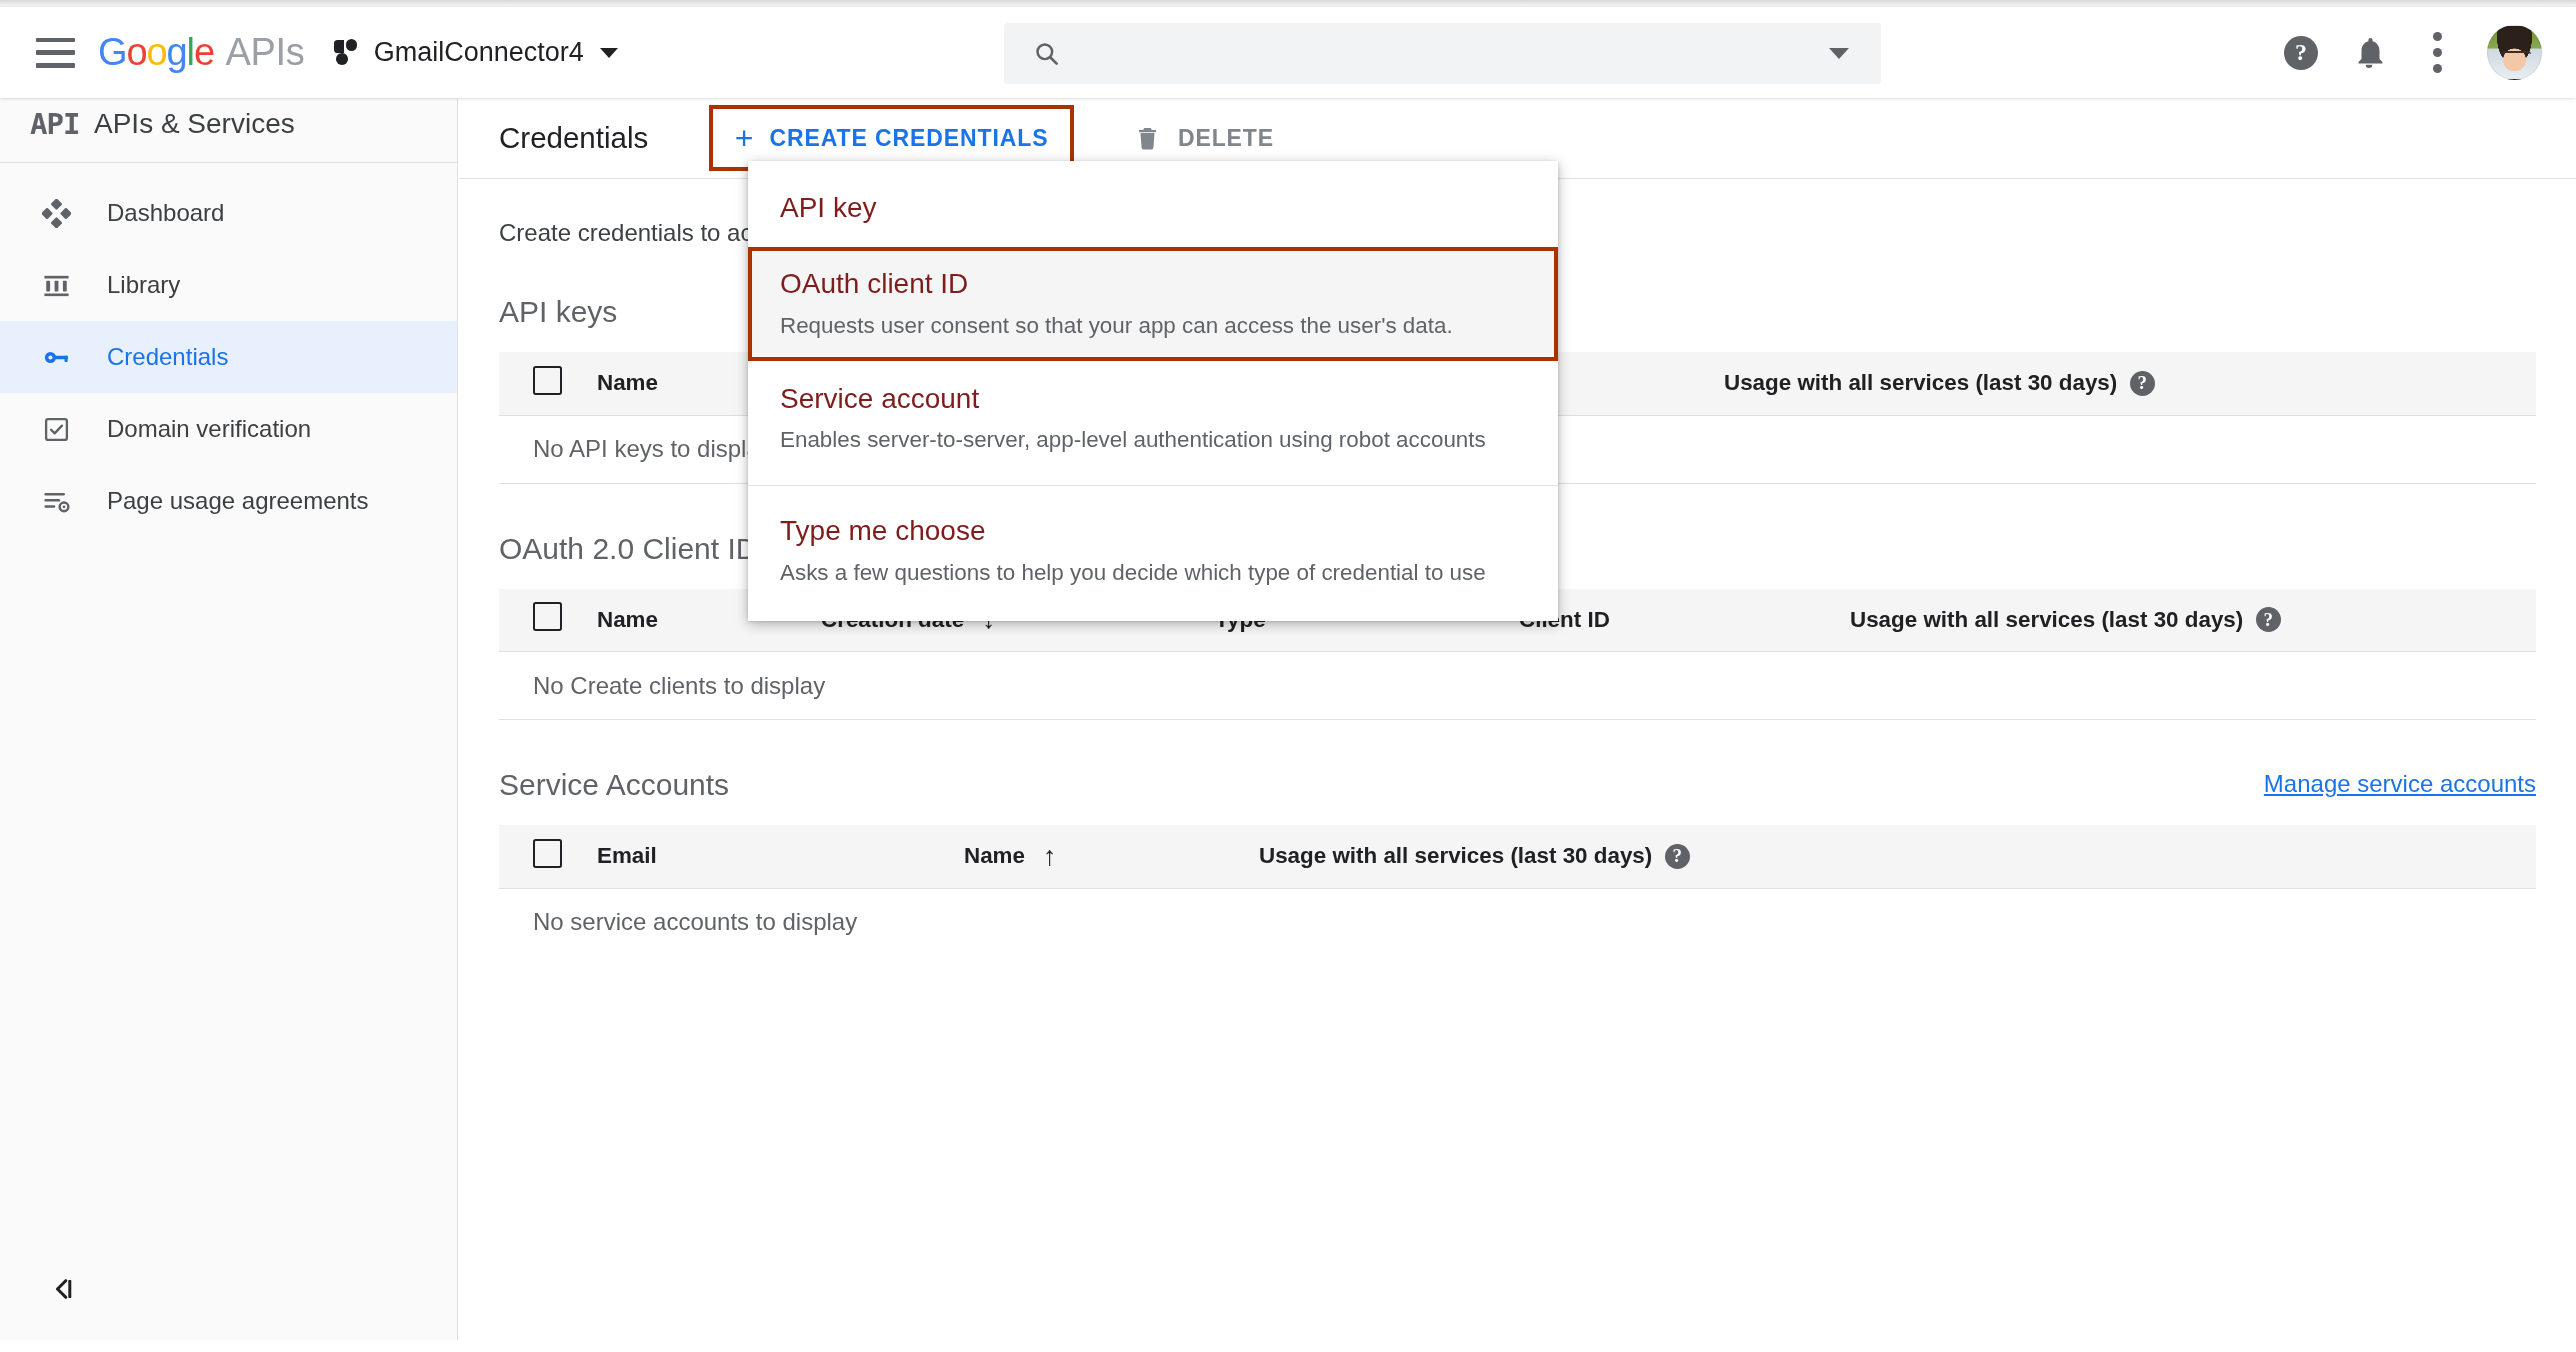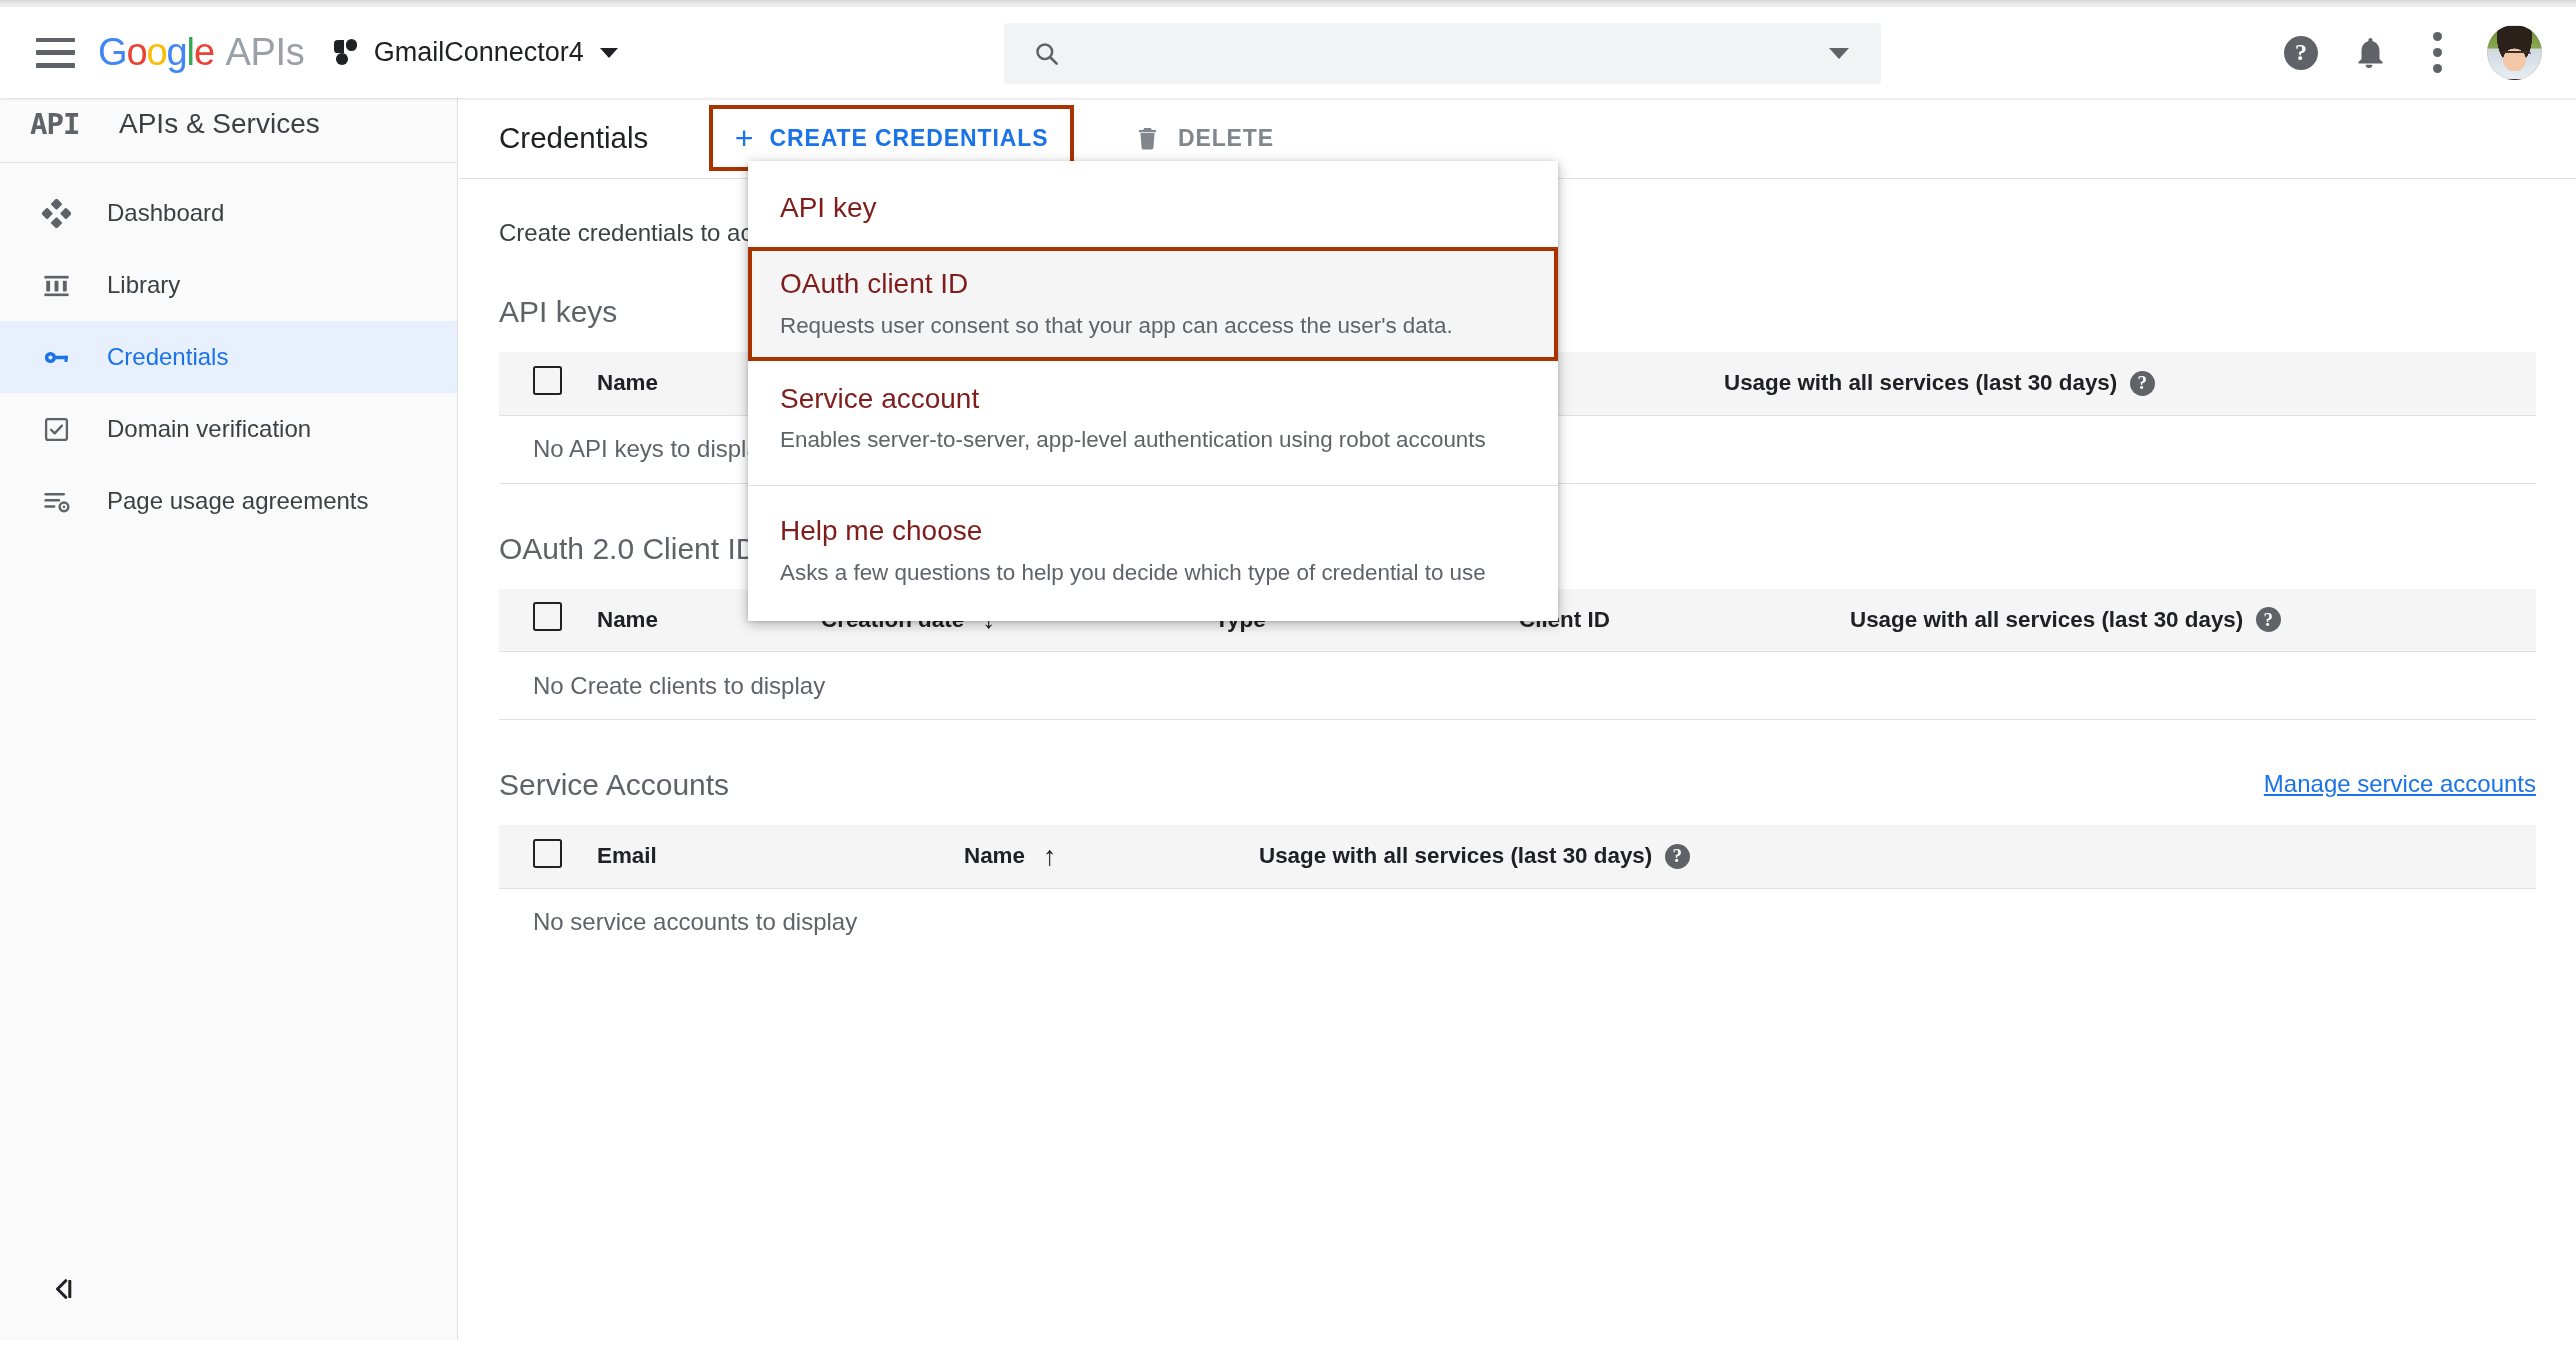--- a/index.html
+++ b/index.html
@@ -113,21 +113,21 @@
   }
   .sidebar-title {
     height: 77px; display: flex; align-items: center;
     border-bottom: 0.9px solid #e0e0e0; padding-left: 30px;
   }
   .api-mark {
     font-family: "DejaVu Sans Mono", monospace;
     font-size: 29px; font-weight: bold; color: #5f6368; letter-spacing: -0.9px;
     width: 64px; flex: none;
   }
-  .sidebar-title-text { font-size: 28px; color: #3c4043; margin-left: 25px; }
+  .sidebar-title-text { font-size: 28px; color: #3c4043; }
 
   .nav-list { padding-top: 14.3px; }
   .nav-item {
     height: 72px; display: flex; align-items: center;
     padding-left: 41px; cursor: pointer;
   }
   .nav-item.active { background: #e8f0fe; }
   .nav-item .nav-ico { width: 30px; height: 30px; flex: none; display:flex; align-items:center; justify-content:center; }
   .nav-item .nav-label { margin-left: 36px; font-size: 24px; color: #3c4043; white-space: nowrap; }
   .nav-item.active .nav-label { color: #1a73e8; }
@@ -484,18 +484,18 @@
   </div>
 
   <div class="menu-item">
     <div class="menu-item-title">Service account</div>
     <div class="menu-item-desc">Enables server-to-server, app-level authentication using robot accounts</div>
   </div>
 
   <div class="menu-divider"></div>
 
   <div class="menu-item" style="padding-top:27px">
-    <div class="menu-item-title">Help me choose</div>
+    <div class="menu-item-title">Type me choose</div>
     <div class="menu-item-desc">Asks a few questions to help you decide which type of credential to use</div>
   </div>
 
 </div>
 
 
 </body></html>

